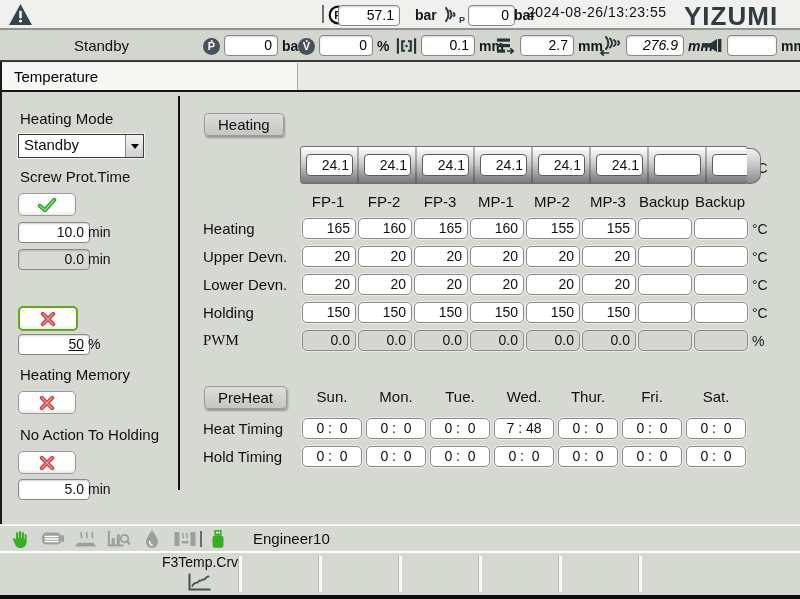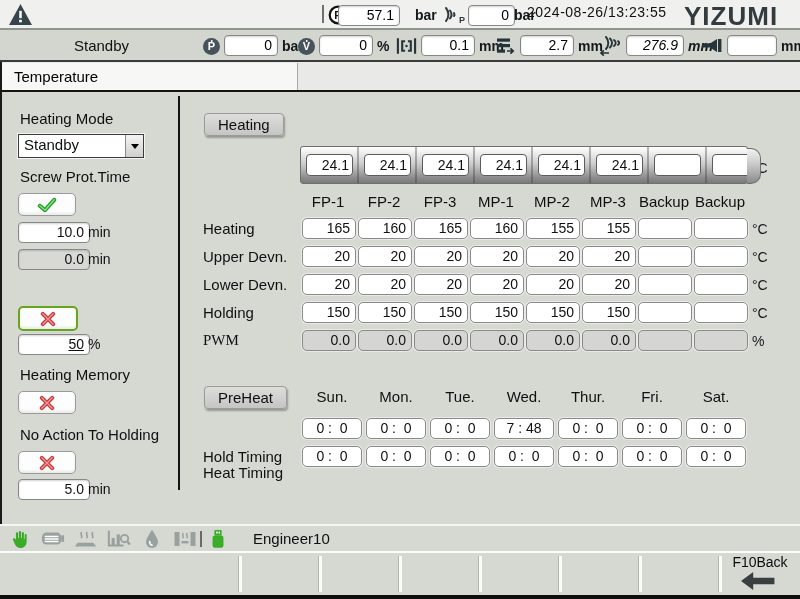--- a/index.html
+++ b/index.html
@@ -372,21 +372,21 @@
       <div class="cell ro" style="position: absolute; left: 638px; top: 330px; width: 42px;"></div>
       <div class="cell ro" style="position: absolute; left: 694px; top: 330px; width: 42px;"></div>
       <span class="u" style="position: absolute; left: 752px; top: 333px;">%</span>
       <div class="day-h" style="position: absolute; left: 302px; top: 388px; width: 60px;">Sun.</div>
       <div class="day-h" style="position: absolute; left: 366px; top: 388px; width: 60px;">Mon.</div>
       <div class="day-h" style="position: absolute; left: 430px; top: 388px; width: 60px;">Tue.</div>
       <div class="day-h" style="position: absolute; left: 494px; top: 388px; width: 60px;">Wed.</div>
       <div class="day-h" style="position: absolute; left: 558px; top: 388px; width: 60px;">Thur.</div>
       <div class="day-h" style="position: absolute; left: 622px; top: 388px; width: 60px;">Fri.</div>
       <div class="day-h" style="position: absolute; left: 686px; top: 388px; width: 60px;">Sat.</div>
-      <div class="rowlabel" style="position: absolute; left: 203px; top: 420px; margin-top: 44px;">Heat Timing</div>
+      <div class="rowlabel" style="position: absolute; left: 203px; top: 420px;">Heat Timing</div>
       <div class="cell timing" style="position: absolute; left: 302px; top: 418px; width: 50px;">0 :  0</div>
       <div class="cell timing" style="position: absolute; left: 366px; top: 418px; width: 50px;">0 :  0</div>
       <div class="cell timing" style="position: absolute; left: 430px; top: 418px; width: 50px;">0 :  0</div>
       <div class="cell timing" style="position: absolute; left: 494px; top: 418px; width: 50px;">7 : 48</div>
       <div class="cell timing" style="position: absolute; left: 558px; top: 418px; width: 50px;">0 :  0</div>
       <div class="cell timing" style="position: absolute; left: 622px; top: 418px; width: 50px;">0 :  0</div>
       <div class="cell timing" style="position: absolute; left: 686px; top: 418px; width: 50px;">0 :  0</div>
       <div class="rowlabel" style="position: absolute; left: 203px; top: 448px;">Hold Timing</div>
       <div class="cell timing" style="position: absolute; left: 302px; top: 446px; width: 50px;">0 :  0</div>
       <div class="cell timing" style="position: absolute; left: 366px; top: 446px; width: 50px;">0 :  0</div>
@@ -454,30 +454,31 @@
             <rect x="7" y="2.8" width="1.6" height="2.2" fill="#fff"></rect>
             <rect x="9.6" y="2.8" width="1.6" height="2.2" fill="#fff"></rect>
           </svg>
         </span>
       </div>
     <span id="status-sep"></span>
     <span id="user-label">Engineer10</span>
   </div>
 
   <div id="fkeys">
+      <div class="fslot" style="left: 160px;">
+        <div class="fk-label">F3Temp.Crv</div>
+        <div class="fk-icon">
+          <svg viewBox="0 0 26 20" fill="none" stroke="#4a5050" stroke-width="2">
+            <path d="M2.5 1.5v16h21"></path>
+            <path d="M5 14.5c3-6.5 4.5-1.5 7-5.5 1-1.6 1.8.8 3-1s2.5.5 3.5-1.5 2.5-1.5 3.5-2.5" stroke-width="1.8"></path>
+          </svg>
+        </div>
+      </div>
       <div class="fslot sep" style="left: 240px;"></div>
       <div class="fslot sep" style="left: 320px;"></div>
       <div class="fslot sep" style="left: 400px;"></div>
       <div class="fslot sep" style="left: 480px;"></div>
       <div class="fslot sep" style="left: 560px;"></div>
       <div class="fslot sep" style="left: 640px;"></div>
-      <div class="fslot sep" style="left: 720px;">
-        <div class="fk-label">F10Back</div>
-        <div class="fk-icon">
-          <svg viewBox="0 0 26 14" fill="#3a4040">
-            <path d="M9.5 0 0 7l9.5 7V9.6H26V4.4H9.5z" transform="scale(0.9)"></path>
-          </svg>
-        </div>
-      </div>
     </div>
   <div id="bottomstrip"></div>
 
 </div>
 
 </body></html>

